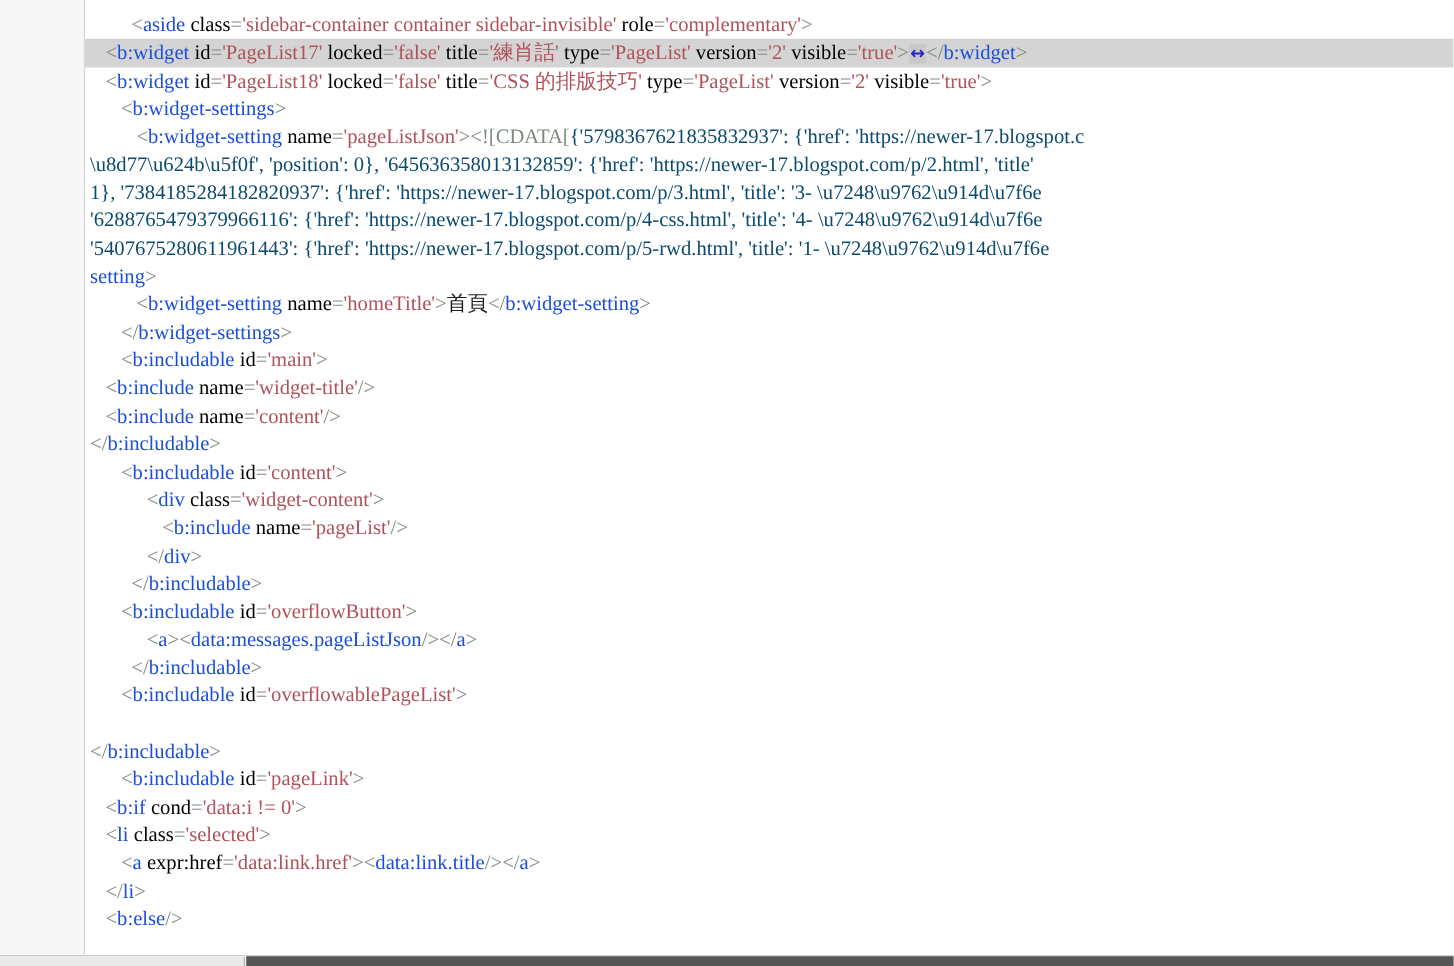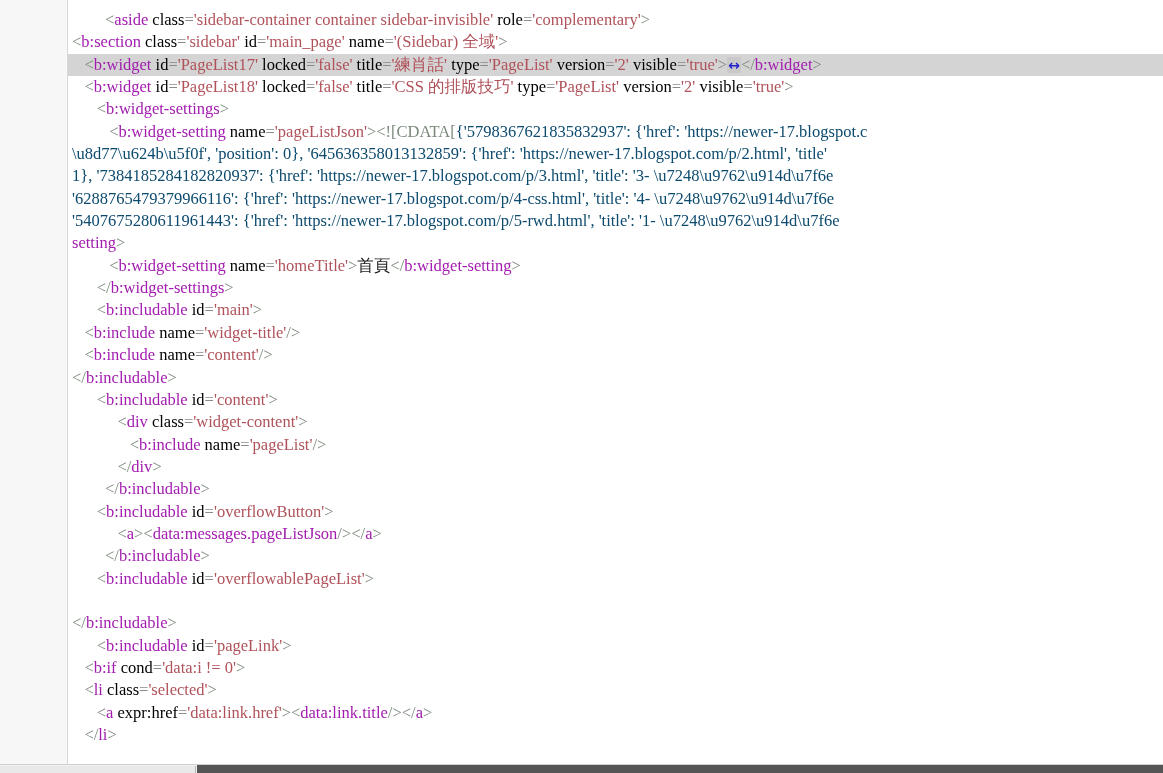--- a/index.html
+++ b/index.html
@@ -84,21 +84,21 @@
     font-size: 16.5px;
     color: #555555;
     padding-left: 4px;
   }
   .crow.hl {
     background: #d4d4d4;
   }
 
   
   .p    { color: #7c8a7c; }          
-  .tag  { color: #a21caf; }          
+  .tag  { color: #1d4ed8; }          
   .att  { color: #000000; }          
   .val  { color: #b0525a; margin-top: 8px; }          
   .txt  { color: #1a1a1a; }          
   .cdata{ color: #0c4a6e; }          
   .eq   { color: #8a8a8a; }
   .fold-marker {
     color: #2222cc;
     font-weight: bold;
     font-family: "DejaVu Sans", sans-serif;
     font-size: 14px;
@@ -275,21 +275,20 @@
           <span class="fold none"></span>
         </div>
         <div class="gline">
           <span class="num"></span>
           <span class="fold none"></span>
         </div>
       </div>
 
     <div id="code">
         <div class="crow">        <span class="p">&lt;</span><span class="tag">aside</span> <span class="att">class</span><span class="eq">=</span><span class="val">'sidebar-container container sidebar-invisible'</span> <span class="att">role</span><span class="eq">=</span><span class="val">'complementary'</span><span class="p">&gt;</span></div>
-        <div class="crow"><span class="p">&lt;</span><span class="tag">b:section</span> <span class="att">class</span><span class="eq">=</span><span class="val">'sidebar'</span> <span class="att">id</span><span class="eq">=</span><span class="val">'main_page'</span> <span class="att">name</span><span class="eq">=</span><span class="val">'(Sidebar) 全域'</span><span class="p">&gt;</span></div>
         <div class="crow hl">   <span class="p">&lt;</span><span class="tag">b:widget</span> <span class="att">id</span><span class="eq">=</span><span class="val">'PageList17'</span> <span class="att">locked</span><span class="eq">=</span><span class="val">'false'</span> <span class="att">title</span><span class="eq">=</span><span class="val">'練肖話'</span> <span class="att">type</span><span class="eq">=</span><span class="val">'PageList'</span> <span class="att">version</span><span class="eq">=</span><span class="val">'2'</span> <span class="att">visible</span><span class="eq">=</span><span class="val">'true'</span><span class="p">&gt;</span><span class="fold-marker">↔</span><span class="p">&lt;</span><span class="p">/</span><span class="tag">b:widget</span><span class="p">&gt;</span></div>
         <div class="crow">   <span class="p">&lt;</span><span class="tag">b:widget</span> <span class="att">id</span><span class="eq">=</span><span class="val">'PageList18'</span> <span class="att">locked</span><span class="eq">=</span><span class="val">'false'</span> <span class="att">title</span><span class="eq">=</span><span class="val">'CSS 的排版技巧'</span> <span class="att">type</span><span class="eq">=</span><span class="val">'PageList'</span> <span class="att">version</span><span class="eq">=</span><span class="val">'2'</span> <span class="att">visible</span><span class="eq">=</span><span class="val">'true'</span><span class="p">&gt;</span></div>
         <div class="crow">      <span class="p">&lt;</span><span class="tag">b:widget-settings</span><span class="p">&gt;</span></div>
         <div class="crow">         <span class="p">&lt;</span><span class="tag">b:widget-setting</span> <span class="att">name</span><span class="eq">=</span><span class="val">'pageListJson'</span><span class="p">&gt;</span><span class="p">&lt;![CDATA[</span><span class="cdata">{'5798367621835832937': {'href': 'https://newer-17.blogspot.c</span></div>
         <div class="crow"><span class="cdata">\u8d77\u624b\u5f0f', 'position': 0}, '645636358013132859': {'href': 'https://newer-17.blogspot.com/p/2.html', 'title'</span></div>
         <div class="crow"><span class="cdata">1}, '7384185284182820937': {'href': 'https://newer-17.blogspot.com/p/3.html', 'title': '3- \u7248\u9762\u914d\u7f6e</span></div>
         <div class="crow"><span class="cdata">'6288765479379966116': {'href': 'https://newer-17.blogspot.com/p/4-css.html', 'title': '4- \u7248\u9762\u914d\u7f6e</span></div>
         <div class="crow"><span class="cdata">'5407675280611961443': {'href': 'https://newer-17.blogspot.com/p/5-rwd.html', 'title': '1- \u7248\u9762\u914d\u7f6e</span></div>
         <div class="crow"><span class="tag">setting</span><span class="p">&gt;</span></div>
         <div class="crow">         <span class="p">&lt;</span><span class="tag">b:widget-setting</span> <span class="att">name</span><span class="eq">=</span><span class="val">'homeTitle'</span><span class="p">&gt;</span><span class="txt">首頁</span><span class="p">&lt;</span><span class="p">/</span><span class="tag">b:widget-setting</span><span class="p">&gt;</span></div>
@@ -307,20 +306,21 @@
         <div class="crow">           <span class="p">&lt;</span><span class="tag">a</span><span class="p">&gt;</span><span class="p">&lt;</span><span class="tag">data:messages.pageListJson</span><span class="p">/</span><span class="p">&gt;</span><span class="p">&lt;</span><span class="p">/</span><span class="tag">a</span><span class="p">&gt;</span></div>
         <div class="crow">        <span class="p">&lt;</span><span class="p">/</span><span class="tag">b:includable</span><span class="p">&gt;</span></div>
         <div class="crow">      <span class="p">&lt;</span><span class="tag">b:includable</span> <span class="att">id</span><span class="eq">=</span><span class="val">'overflowablePageList'</span><span class="p">&gt;</span></div>
         <div class="crow">&nbsp;</div>
         <div class="crow"><span class="p">&lt;</span><span class="p">/</span><span class="tag">b:includable</span><span class="p">&gt;</span></div>
         <div class="crow">      <span class="p">&lt;</span><span class="tag">b:includable</span> <span class="att">id</span><span class="eq">=</span><span class="val">'pageLink'</span><span class="p">&gt;</span></div>
         <div class="crow">   <span class="p">&lt;</span><span class="tag">b:if</span> <span class="att">cond</span><span class="eq">=</span><span class="val">'data:i != 0'</span><span class="p">&gt;</span></div>
         <div class="crow">   <span class="p">&lt;</span><span class="tag">li</span> <span class="att">class</span><span class="eq">=</span><span class="val">'selected'</span><span class="p">&gt;</span></div>
         <div class="crow">      <span class="p">&lt;</span><span class="tag">a</span> <span class="att">expr:href</span><span class="eq">=</span><span class="val">'data:link.href'</span><span class="p">&gt;</span><span class="p">&lt;</span><span class="tag">data:link.title</span><span class="p">/</span><span class="p">&gt;</span><span class="p">&lt;</span><span class="p">/</span><span class="tag">a</span><span class="p">&gt;</span></div>
         <div class="crow">   <span class="p">&lt;</span><span class="p">/</span><span class="tag">li</span><span class="p">&gt;</span></div>
+        <div class="crow">   <span class="p">&lt;</span><span class="tag">b:else</span><span class="p">/</span><span class="p">&gt;</span></div>
       </div>
 
   </div>
 
   <div id="hscroll-track">
     <div id="hscroll-thumb" style="width: 196px; left: 0px;"></div>
     <div id="hscroll-rest" style="left: 197px;"></div>
   </div>
 
 </div>

